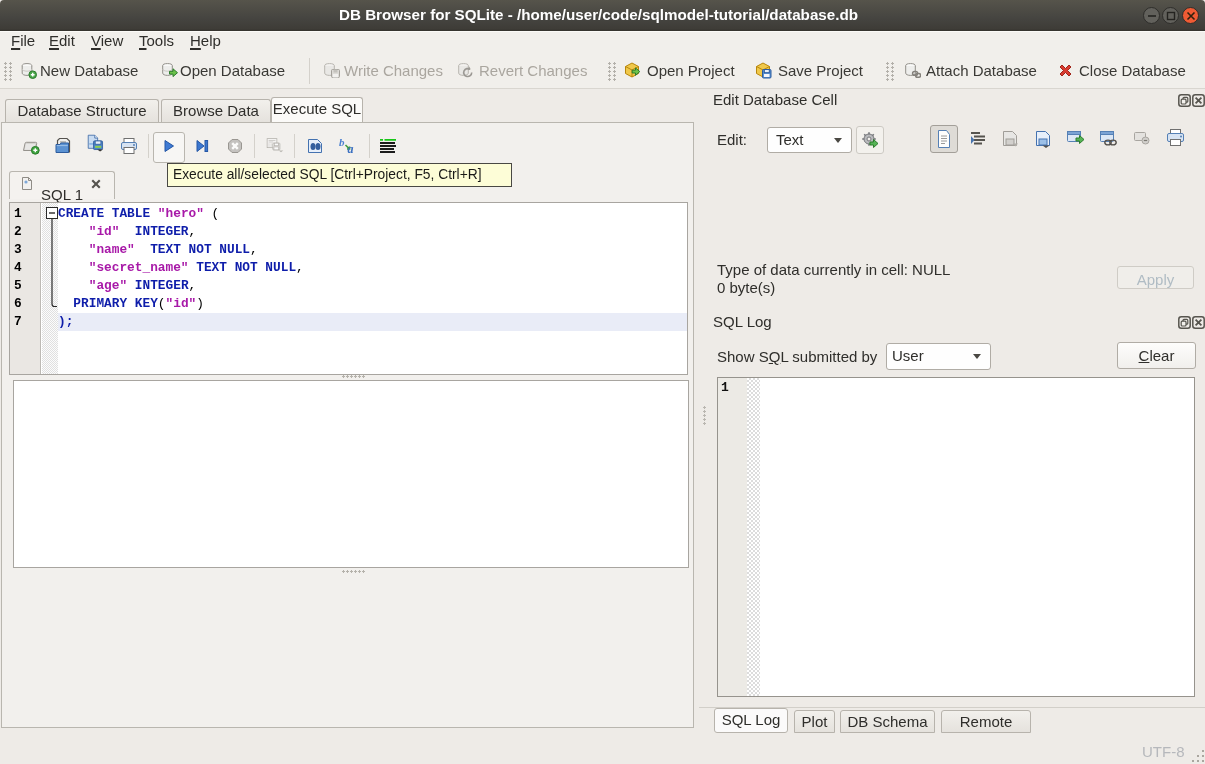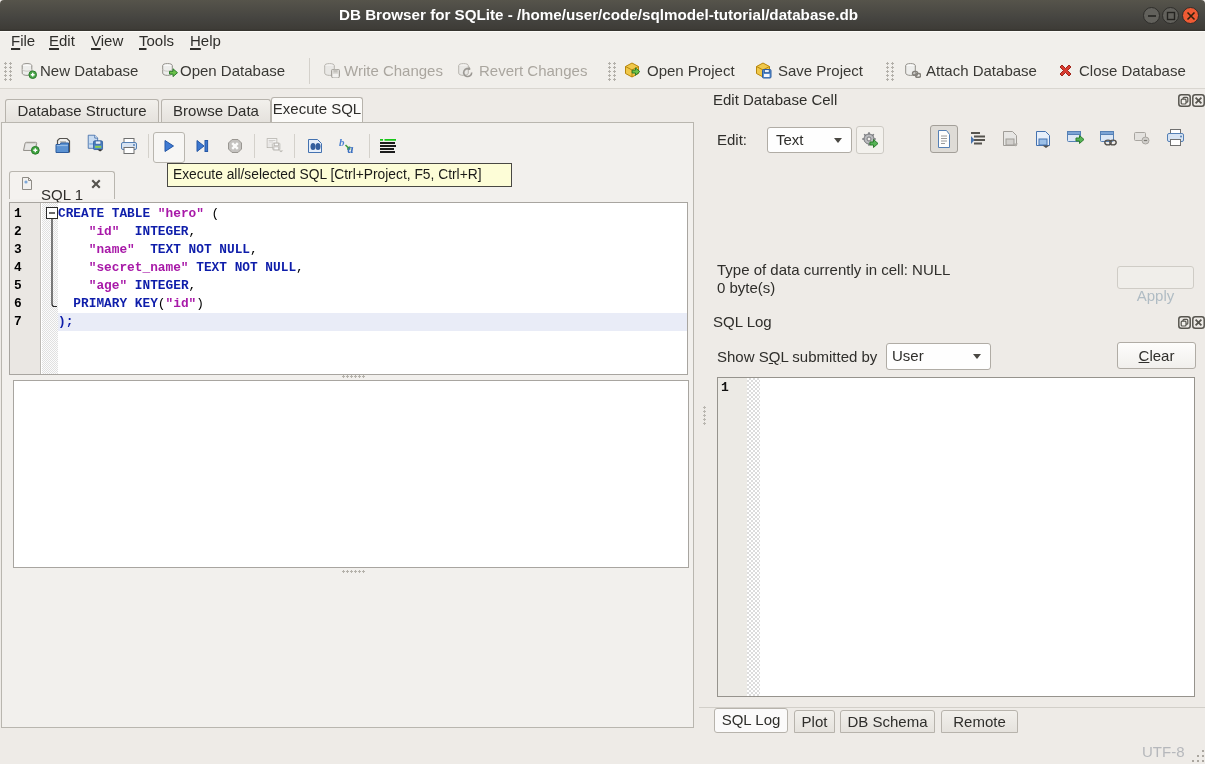--- a/index.html
+++ b/index.html
@@ -96,21 +96,21 @@
 .combo { background:#fefefe; border:1px solid #b0aca5; border-radius:3px; }
 .combo span { position:absolute; left:8px; top:3px; font-size:15px; color:#2f2e2b; }
 .combo .arr { left:auto !important; right:9px !important; top:10px !important; width:0 !important; height:0 !important; width:0; height:0;
   border-left:4px solid transparent; border-right:4px solid transparent;
   border-top:5px solid #4a4843; }
 #nullbox { left:27px; top:84px; width:459px; height:69px; background:#fff;
   border:1px solid #96938d; }
 #nullbox .g { position:absolute; left:0; top:0; width:52px; height:67px; background:#eceae5; }
 #nullbox span { position:absolute; left:0px; top:0px; font-size:15px; color:#111; }
 #applybtn { left:418px; top:177px; width:77px; height:23px; background:#f0eeea;
-  border:1px solid #cfccc6; border-radius:3px; text-align:center; padding-top:20px;
+  border:1px solid #cfccc6; border-radius:3px; text-align:center; padding-top:4px;
   font-size:15px; color:#b0bcc4; }
 #clearbtn { left:418px; top:253px; width:79px; height:27px;
   background:linear-gradient(#fdfdfc,#f1efec); border:1px solid #b0aca5;
   border-radius:3px; text-align:center; padding-top:4px; font-size:15px; color:#2f2e2b; }
 #logbox { left:18px; top:288px; width:478px; height:320px; background:#fff;
   border:1px solid #96938d; }
 #logbox .g { position:absolute; left:0; top:0; width:29px; height:318px; background:#eceae5; }
 #logbox .f { position:absolute; left:29px; top:0; width:13px; height:318px;
   background-image:conic-gradient(#dcdcdc 25%, #fff 0 50%, #dcdcdc 0 75%, #fff 0);
   background-size:4px 4px; }
@@ -426,21 +426,21 @@
   <div id="clearbtn" class="abs"><u>C</u>lear</div>
   <div id="logbox" class="abs">
       <div class="g"></div>
       <div class="f"></div>
       <span>1</span>
     </div>
 
   <div id="dtab1" class="abs dtab" style="left:15px; width:74px">SQL Log</div>
   <div class="abs dtab" style="left:95px; width:41px">Plot</div>
   <div class="abs dtab" style="left:141px; width:95px">DB Schema</div>
-  <div class="abs dtab" style="left:242px; width:77px">Remote</div>
+  <div class="abs dtab" style="left:242px; width:90px">Remote</div>
 </div>
 
 <div id="tooltip" class="abs">Execute all/selected SQL [Ctrl+Project, F5, Ctrl+R]</div>
 <div class="abs" style="left:703px; top:406px; width:4px; height:20px;
   background-image:radial-gradient(circle at 1.5px 1.5px,#b9b6b0 1.1px,transparent 1.2px);
   background-size:4px 4px;"></div>
 <div class="abs" style="left:699px; top:707px; width:506px; height:1px; background:#d2cfc9"></div>
 <svg class="abs" style="left:1190px; top:749px" width="15" height="15">
     <g fill="#aaa69f">
       <rect x="12" y="1" width="2" height="2"></rect>

